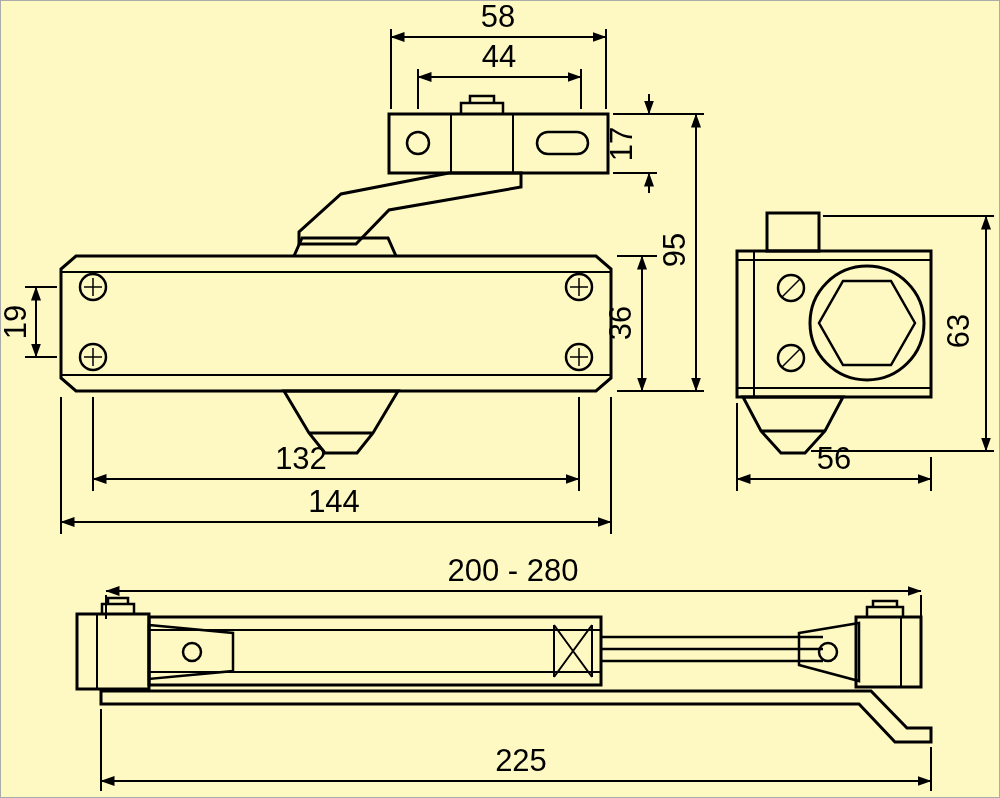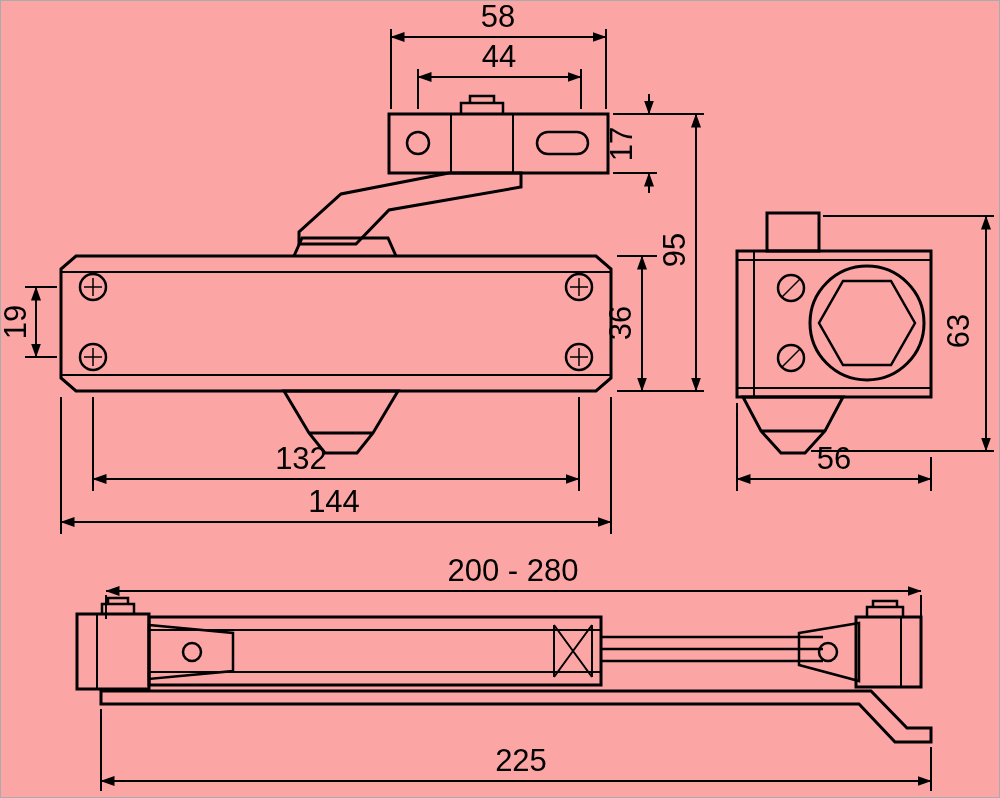--- a/index.html
+++ b/index.html
@@ -1,20 +1,20 @@
 <!DOCTYPE html>
 <html><head>
 <meta charset="utf-8">
 <style>
   html, body { margin: 0; padding: 0; background: #ffffff; }
   .canvas {
     position: relative;
     width: 1000px;
     height: 798px;
-    background: #fca5a5;
+    background: #fef9c3;
     border: 1px solid #ababab;
     box-sizing: border-box;
     font-family: "Liberation Sans", sans-serif;
     overflow: hidden;
   }
   svg { display: block; }
   .part { fill: none; stroke: #000; stroke-width: 3; stroke-linejoin: miter; stroke-linecap: butt; }
   .part2 { fill: none; stroke: #000; stroke-width: 2.5; }
   .inner { fill: none; stroke: #000; stroke-width: 2; }
   .dim { fill: none; stroke: #000; stroke-width: 2; }

